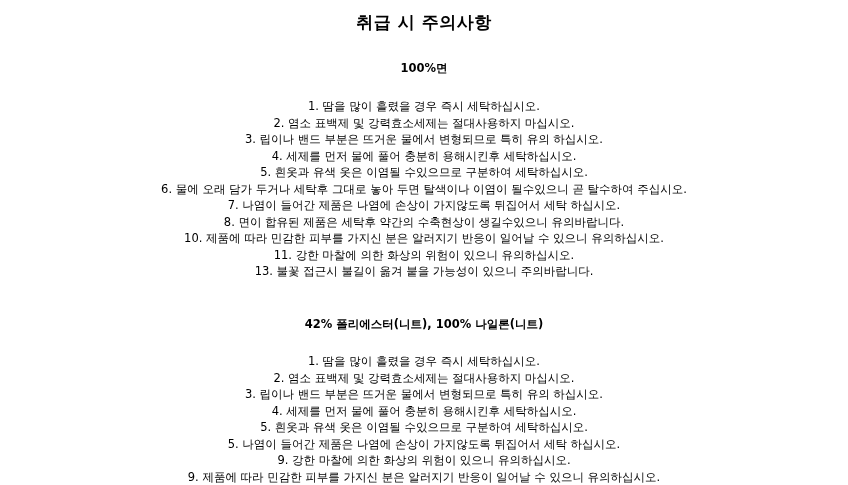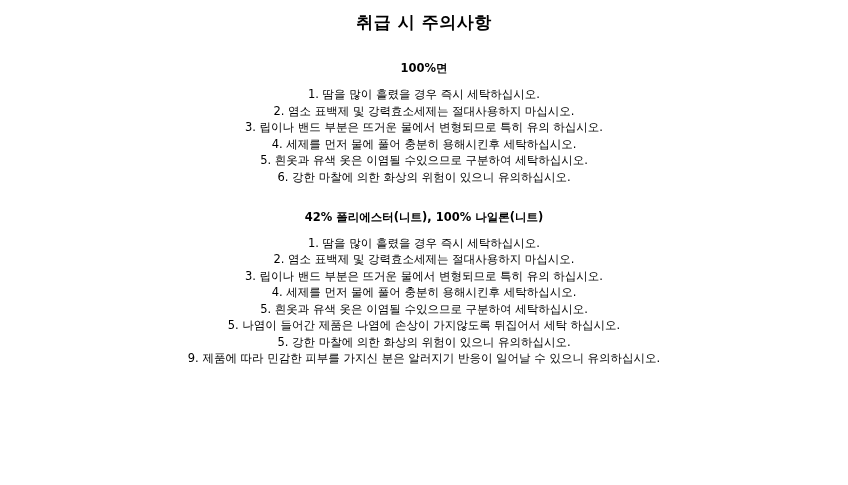--- a/index.html
+++ b/index.html
@@ -43,21 +43,21 @@
   .section-1 .section-heading {
     padding-top: 30px;
     padding-bottom: 6px;
   }
   .section-2 .section-heading {
     padding-top: 22px;
     padding-bottom: 6px;
   }
   .item-list {
     list-style: none;
-    margin: 4px;
+    margin: 16px;
     padding: 0;
   }
   .item {
     text-align: center;
     font-size: 11.5px;
     line-height: 16.5px;
     margin: 0;
     padding: 0;
     white-space: nowrap;
   }
@@ -70,32 +70,37 @@
   <h1 class="doc-title">취급 시 주의사항</h1>
 
   <div class="section section-1">
     <div class="section-heading">100%면</div>
     <ul class="item-list">
       <li class="item">1. 땀을 많이 흘렸을 경우 즉시 세탁하십시오.</li>
       <li class="item">2. 염소 표백제 및 강력효소세제는 절대사용하지 마십시오.</li>
       <li class="item">3. 립이나 밴드 부분은 뜨거운 물에서 변형되므로 특히 유의 하십시오.</li>
       <li class="item">4. 세제를 먼저 물에 풀어 충분히 용해시킨후 세탁하십시오.</li>
       <li class="item">5. 흰옷과 유색 옷은 이염될 수있으므로 구분하여 세탁하십시오.</li>
-      <li class="item">6. 강한 마찰에 의한 화상의 위험이 있으니 유의하십시오.</li>
+      <li class="item">6. 물에 오래 담가 두거나 세탁후 그대로 놓아 두면 탈색이나 이염이 될수있으니 곧 탈수하여 주십시오.</li>
+      <li class="item">7. 나염이 들어간 제품은 나염에 손상이 가지않도록 뒤집어서 세탁 하십시오.</li>
+      <li class="item">8. 면이 합유된 제품은 세탁후 약간의 수축현상이 생길수있으니 유의바랍니다.</li>
+      <li class="item">10. 제품에 따라 민감한 피부를 가지신 분은 알러지기 반응이 일어날 수 있으니 유의하십시오.</li>
+      <li class="item">11. 강한 마찰에 의한 화상의 위험이 있으니 유의하십시오.</li>
+      <li class="item">13. 불꽃 접근시 불길이 옮겨 붙을 가능성이 있으니 주의바랍니다.</li>
     </ul>
   </div>
 
   <div class="section section-2">
     <div class="section-heading">42% 폴리에스터(니트), 100% 나일론(니트)</div>
     <ul class="item-list">
       <li class="item">1. 땀을 많이 흘렸을 경우 즉시 세탁하십시오.</li>
       <li class="item">2. 염소 표백제 및 강력효소세제는 절대사용하지 마십시오.</li>
       <li class="item">3. 립이나 밴드 부분은 뜨거운 물에서 변형되므로 특히 유의 하십시오.</li>
       <li class="item">4. 세제를 먼저 물에 풀어 충분히 용해시킨후 세탁하십시오.</li>
       <li class="item">5. 흰옷과 유색 옷은 이염될 수있으므로 구분하여 세탁하십시오.</li>
       <li class="item">5. 나염이 들어간 제품은 나염에 손상이 가지않도록 뒤집어서 세탁 하십시오.</li>
-      <li class="item">5. 강한 마찰에 의한 화상의 위험이 있으니 유의하십시오.</li>
+      <li class="item">9. 강한 마찰에 의한 화상의 위험이 있으니 유의하십시오.</li>
       <li class="item">9. 제품에 따라 민감한 피부를 가지신 분은 알러지기 반응이 일어날 수 있으니 유의하십시오.</li>
 
     </ul>
   </div>
 
 </div>
 
 </body></html>

